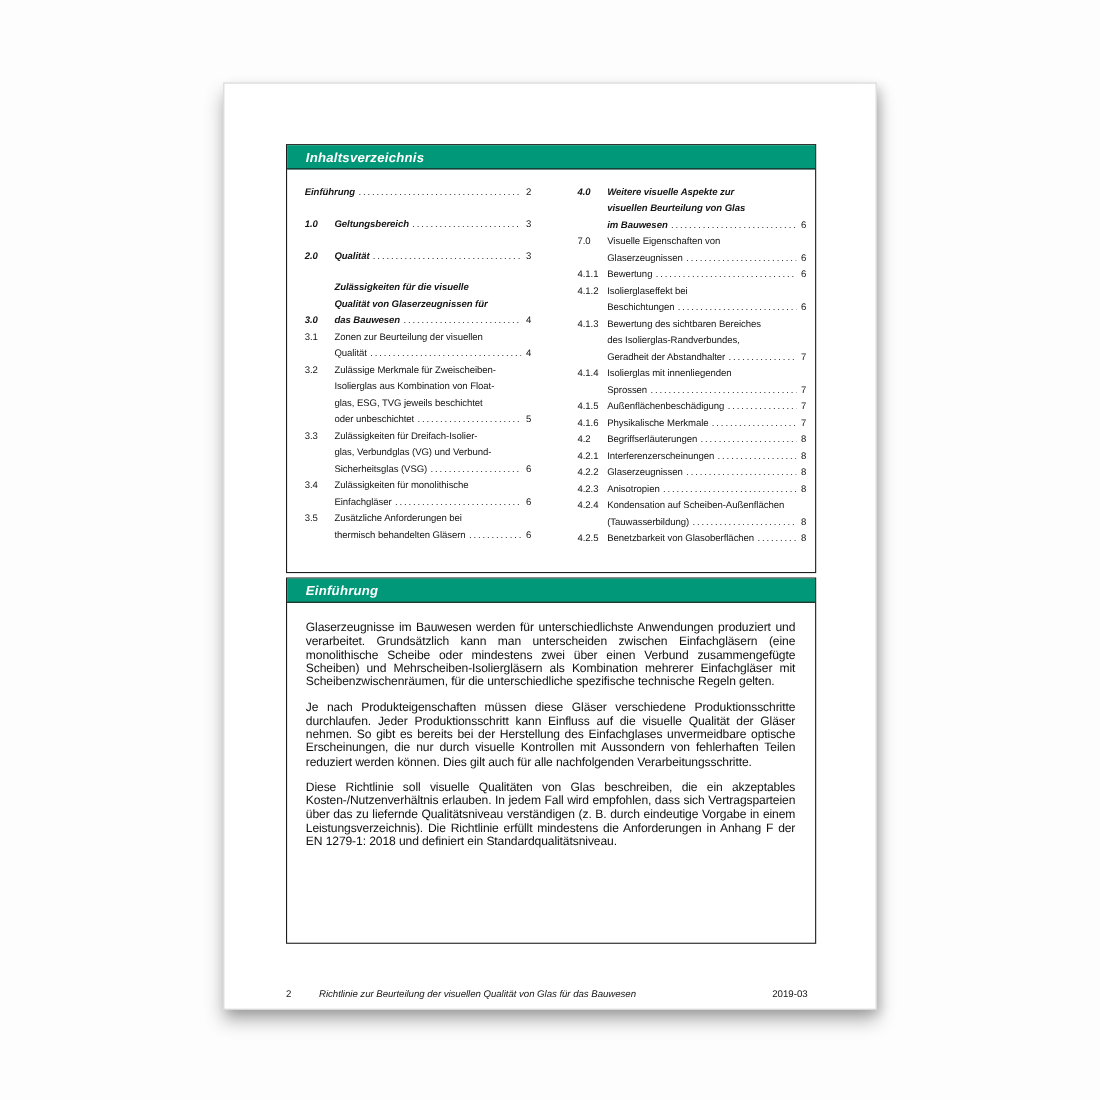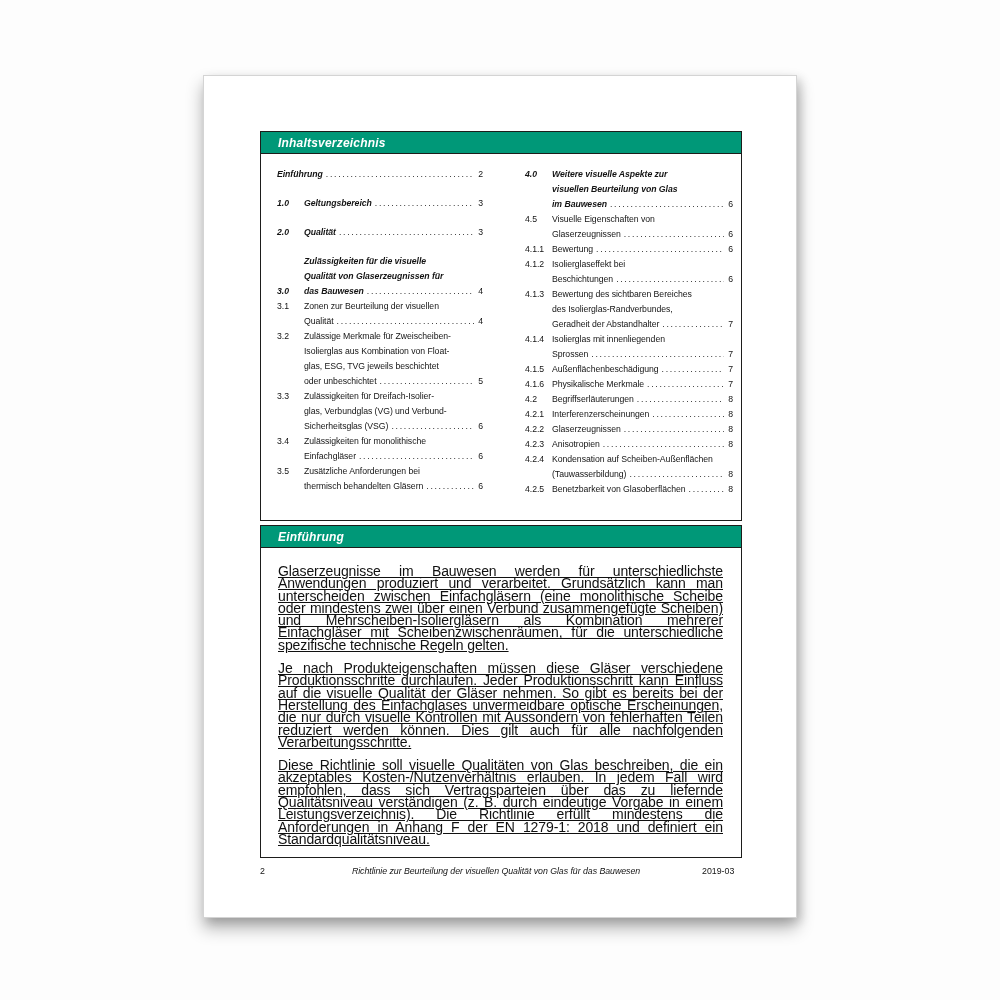--- a/index.html
+++ b/index.html
@@ -53,31 +53,31 @@
     font-weight:normal; font-style:normal; color:#1b1b1b;
   }
   .toc-page { flex:0 0 auto; min-width:9px; text-align:right; font-weight:normal; font-style:normal; }
   .toc-entry.em .toc-num,
   .toc-entry.em .toc-line,
   .toc-entry.em .toc-text { font-weight:bold; font-style:italic; }
 
   
   .intro-body { padding:17px 18px 0 17px; }
   .intro-par {
-    font-size:14px; line-height:12.3px; text-align:justify;
-    margin-bottom:11px; letter-spacing:-0.1px; color:#101010;text-decoration:underline;
+    font-size:11px; line-height:12.3px; text-align:justify;
+    margin-bottom:11px; letter-spacing:-0.1px; color:#101010;
   }
 
   
   .page-footer {
     position:absolute; left:56px; top:790px; width:482px;
     display:flex; align-items:baseline; font-size:8.8px; color:#141414;
   }
   .f-num  { flex:0 0 30px; }
-  .f-title{ flex:1; text-align:center; font-style:italic; letter-spacing:-0.05px; white-space:nowrap; }
+  .f-title{ flex:1; text-align:left; font-style:italic; letter-spacing:-0.05px; white-space:nowrap;margin-top:32px; }
   .f-date { flex:0 0 40px; text-align:left; }
 </style>
 </head>
 <body>
 
 <div class="canvas">
   <div class="page">
 
     <section class="section toc">
       <div class="bar" style="background: rgb(0, 152, 120);">
@@ -192,21 +192,21 @@
                 <div class="toc-line">Weitere visuelle Aspekte zur</div>
                 <div class="toc-line">visuellen Beurteilung von Glas</div>
                 <div class="toc-last">
                   <span class="toc-text">im Bauwesen</span>
                   <span class="toc-dots">............................................................................................................................................</span>
                   <span class="toc-page">6</span>
                 </div>
               </div>
             </div>
             <div class="toc-entry">
-              <span class="toc-num">4.5</span>
+              <span class="toc-num">7.0</span>
               <div class="toc-body">
                 <div class="toc-line">Visuelle Eigenschaften von</div>
                 <div class="toc-last">
                   <span class="toc-text">Glaserzeugnissen</span>
                   <span class="toc-dots">............................................................................................................................................</span>
                   <span class="toc-page">6</span>
                 </div>
               </div>
             </div>
             <div class="toc-entry">

